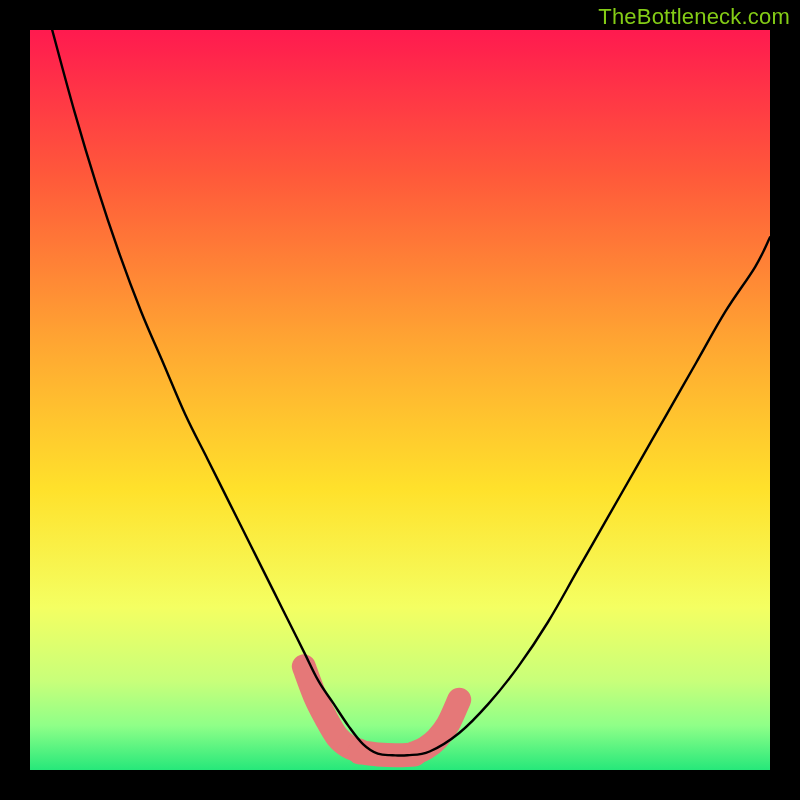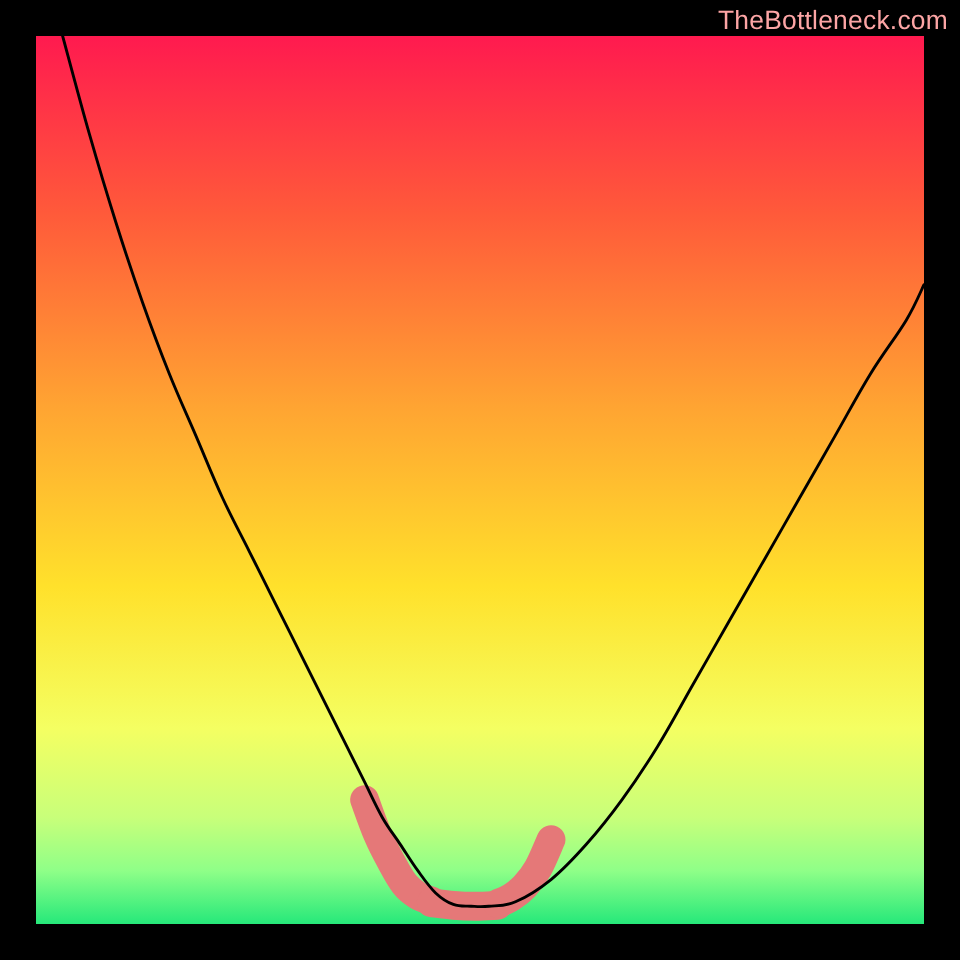--- a/index.html
+++ b/index.html
@@ -20,21 +20,21 @@
     position: absolute;
     left: 30px;
     top: 30px;
     width: 740px;
     height: 740px;
   }
   .watermark {
     position: absolute;
     top: 4px;
     right: 10px;
-    color: #fca5a5;
+    color: #84cc16;
     font-size: 22px;
     letter-spacing: 0.2px;
     font-weight: 400;
   }
   svg {
     display: block;
   }
 </style>
 </head>
 <body>

